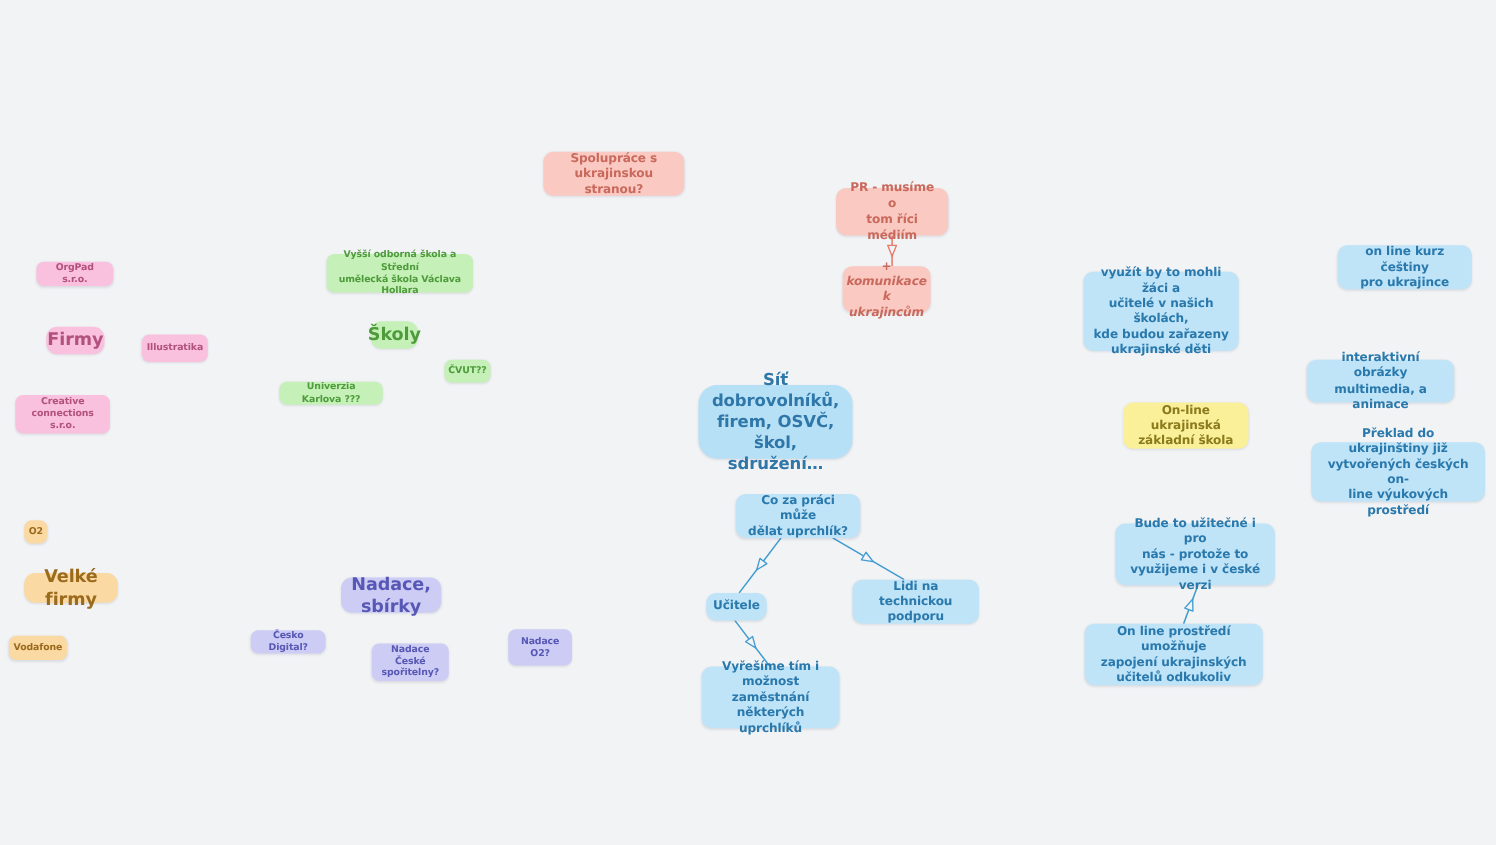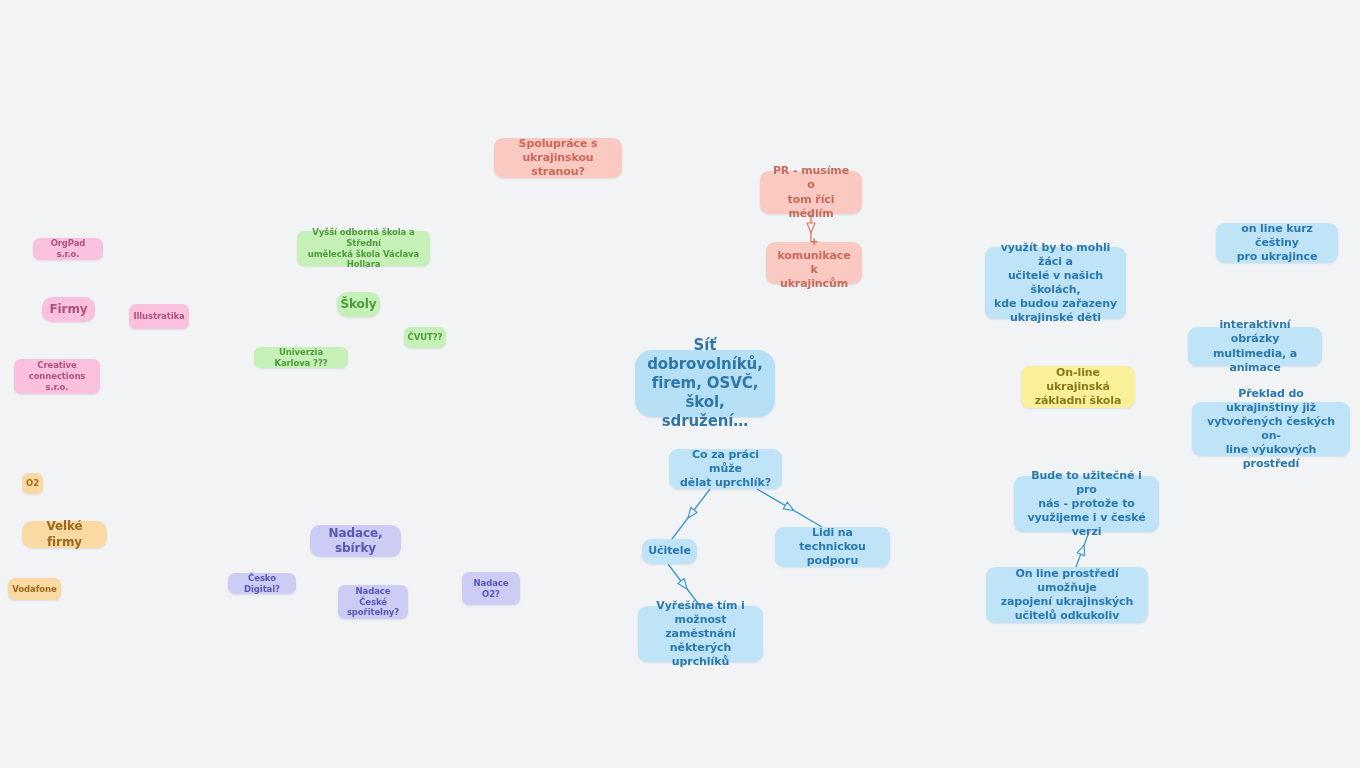--- a/index.html
+++ b/index.html
@@ -52,21 +52,21 @@
   .c-blue-main { background: #b6e0f6; color: #2f77a8; }
   .c-pinkred   { background: #fac9c2; color: #c9695c; }
   .c-pink      { background: #f9c1dd; color: #b2517e; }
   .c-green     { background: #c5f0b7; color: #4e9b3c; }
   .c-purple    { background: #ccccf5; color: #5757b5; }
   .c-orange    { background: #fbd9a2; color: #9a6a1d; }
   .c-yellow    { background: #faf09a; color: #8a7a1c; }
 
   .sz-xs { font-size: 8.5px;  border-radius: 7px; }
   .sz-m  { font-size: 11px; }
-  .sz-l  { font-size: 12px;  border-radius: 10px; }
+  .sz-l  { font-size: 16px;  border-radius: 10px; }
   .sz-xl { font-size: 15px;  border-radius: 17px; }
 </style>
 </head>
 <body>
 
 <div id="canvas">
   <svg id="edges" width="1360" height="768" viewBox="0 0 1360 768">
       <g>
         <line x1="811" y1="198" x2="811" y2="226" stroke="#e8776a" stroke-width="1.4"></line>
         <polygon points="-5,-4 5,0 -5,4" fill="#f2f3f5" stroke="#e8776a" stroke-width="1.2" stroke-linejoin="round" transform="translate(811,212) rotate(90)"></polygon>
@@ -85,21 +85,21 @@
       </g>
       <g>
         <line x1="1076" y1="551" x2="1089" y2="516" stroke="#3f9bd0" stroke-width="1.4"></line>
         <polygon points="-5,-4 5,0 -5,4" fill="#f2f3f5" stroke="#3f9bd0" stroke-width="1.2" stroke-linejoin="round" transform="translate(1082.5,533.5) rotate(-69.62356478616363)"></polygon>
       </g>
     </svg>
 <div class="node c-pinkred sz-m" style="left: 494px; top: 122px; width: 128px; height: 40px;">Spolupráce s
 ukrajinskou stranou?</div>
     <div class="node c-pinkred sz-m" style="left: 760px; top: 155px; width: 102px; height: 43px;">PR - musíme o
 tom říci médiím</div>
-    <div class="node c-pinkred sz-m" style="left: 766px; top: 226px; width: 96px; height: 42px;">+ komunikace
+    <div class="node c-pinkred sz-m" style="left: 766px; top: 226px; width: 80px; height: 42px; font-style: italic;">+ komunikace
 k ukrajincům</div>
     <div class="node c-blue-main sz-xl" style="left: 635px; top: 334px; width: 140px; height: 67px;">Síť dobrovolníků,
 firem, OSVČ,
 škol, sdružení…</div>
     <div class="node c-blue sz-m" style="left: 669px; top: 433px; width: 113px; height: 40px;">Co za práci může
 dělat uprchlík?</div>
     <div class="node c-blue sz-m" style="left: 642px; top: 523px; width: 55px; height: 25px;">Učitele</div>
     <div class="node c-blue sz-m" style="left: 775px; top: 511px; width: 115px; height: 40px;">Lidi na technickou
 podporu</div>
     <div class="node c-blue sz-m" style="left: 638px; top: 590px; width: 125px; height: 56px;">Vyřešíme tím i

